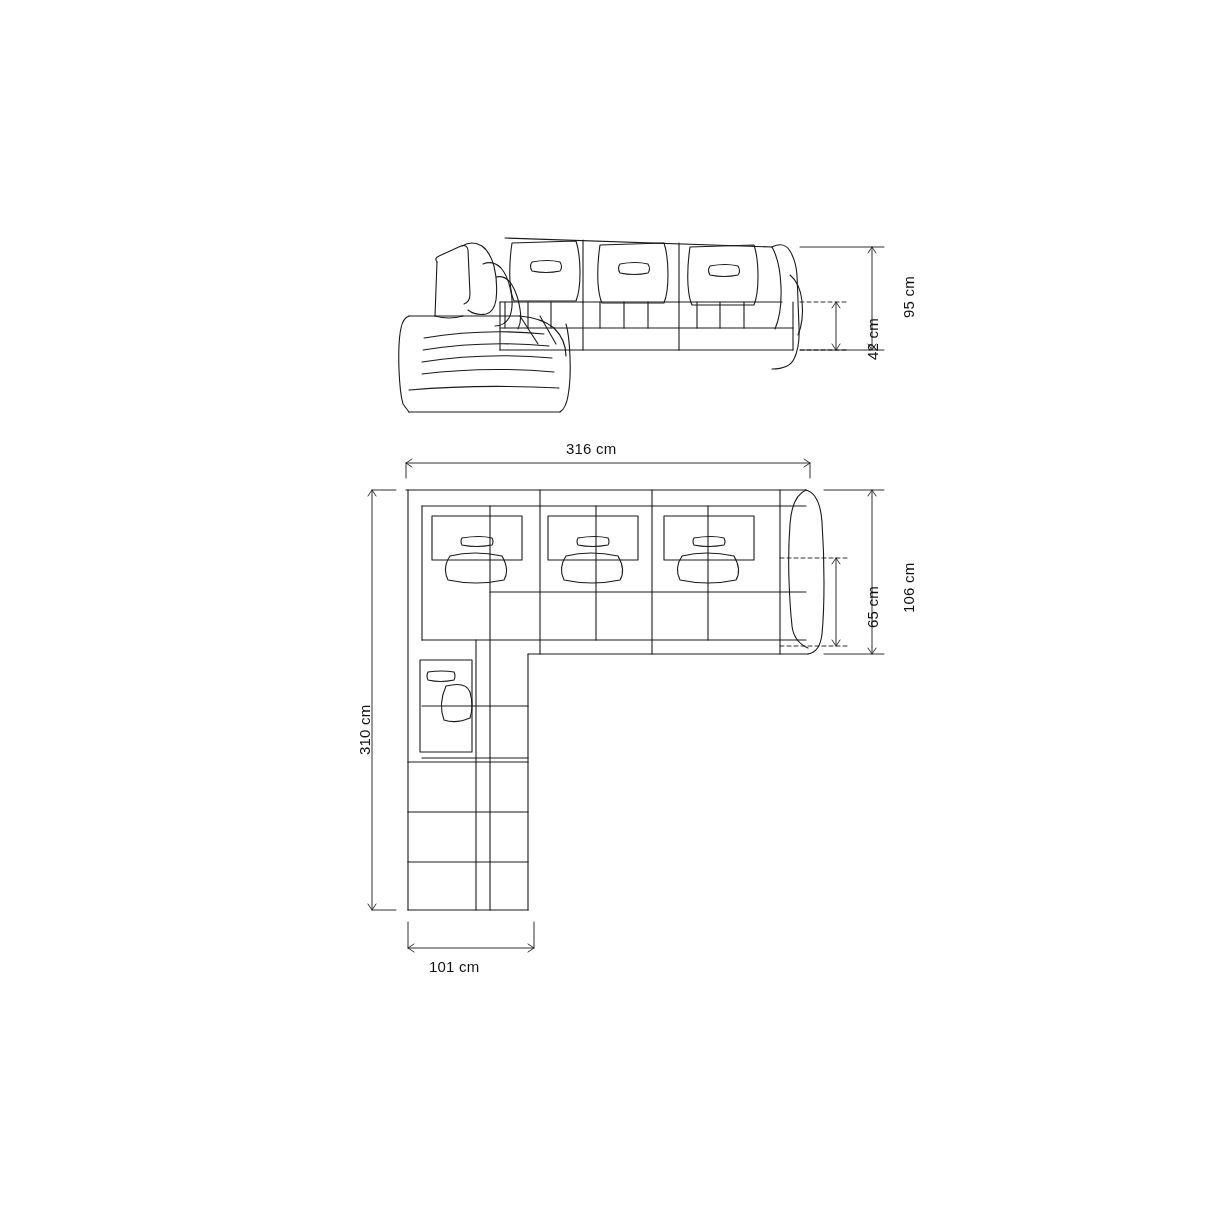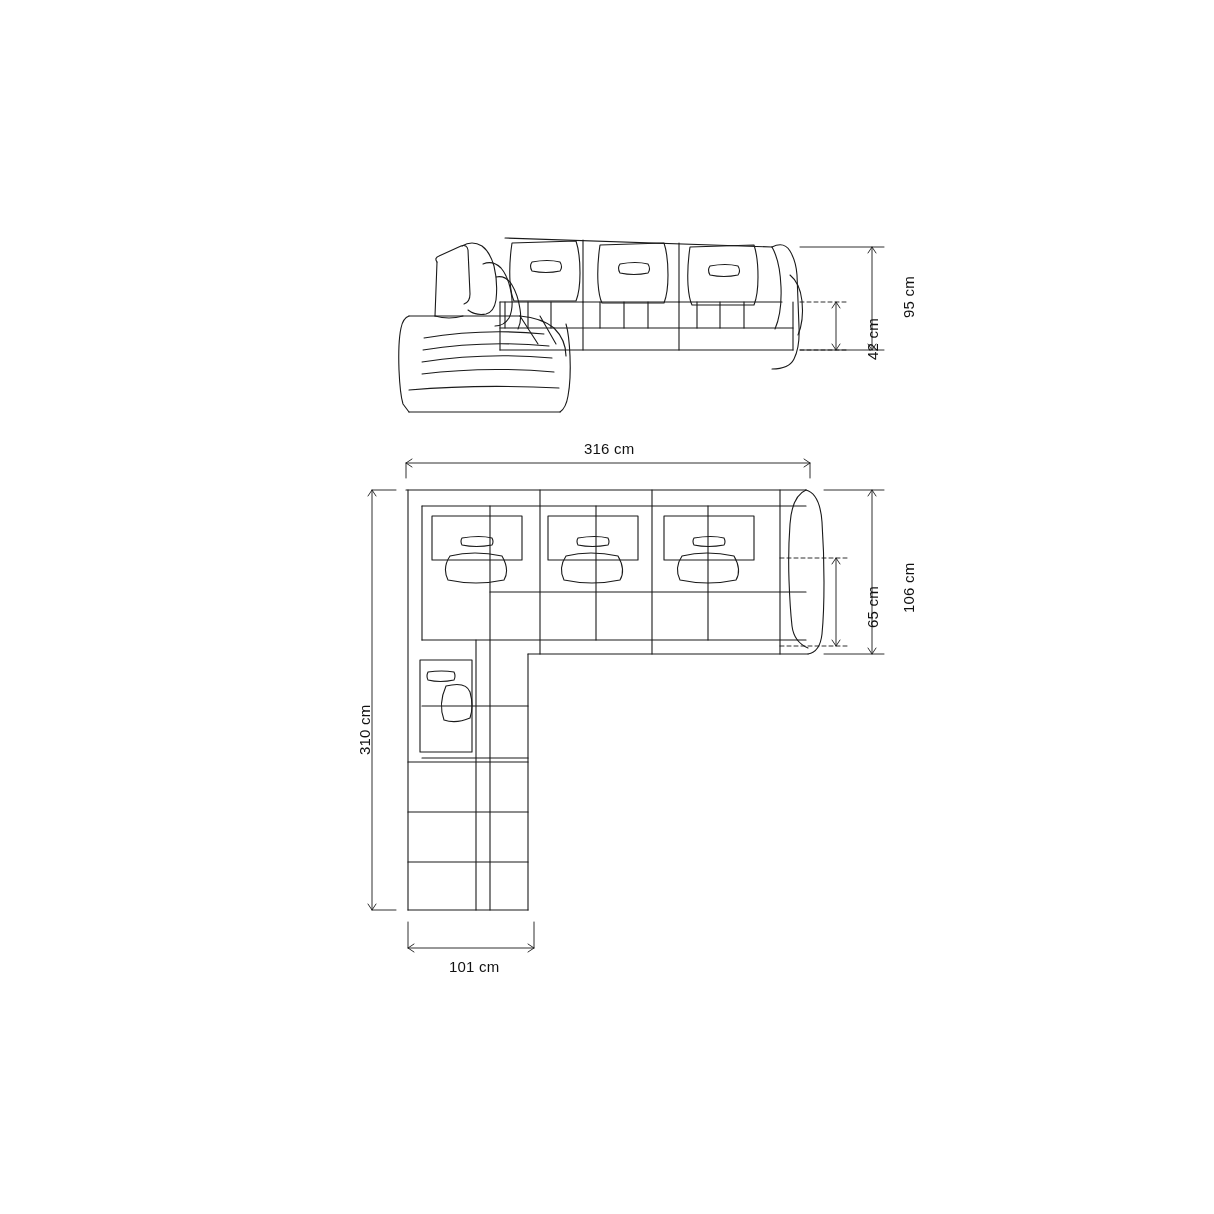--- a/index.html
+++ b/index.html
@@ -207,23 +207,23 @@
         <path d="M528 944 L534 948 L528 952"></path>
       </g>
 
     </g>
   </svg>
 
   <div class="dim-label rot" style="left:900px; top:318px;">95 cm</div>
 
   <div class="dim-label rot" style="left:864px; top:360px;">42 cm</div>
 
-  <div class="dim-label" style="left:584px; top:440px;">316 cm</div>
+  <div class="dim-label" style="left:566px; top:440px;">316 cm</div>
 
   <div class="dim-label rot" style="left:356px; top:755px;">310 cm</div>
 
   <div class="dim-label rot" style="left:900px; top:613px;">106 cm</div>
 
   <div class="dim-label rot" style="left:864px; top:628px;">65 cm</div>
 
-  <div class="dim-label" style="left:449px; top:958px;">101 cm</div>
+  <div class="dim-label" style="left:429px; top:958px;">101 cm</div>
 
 </div>
 
 </body></html>

